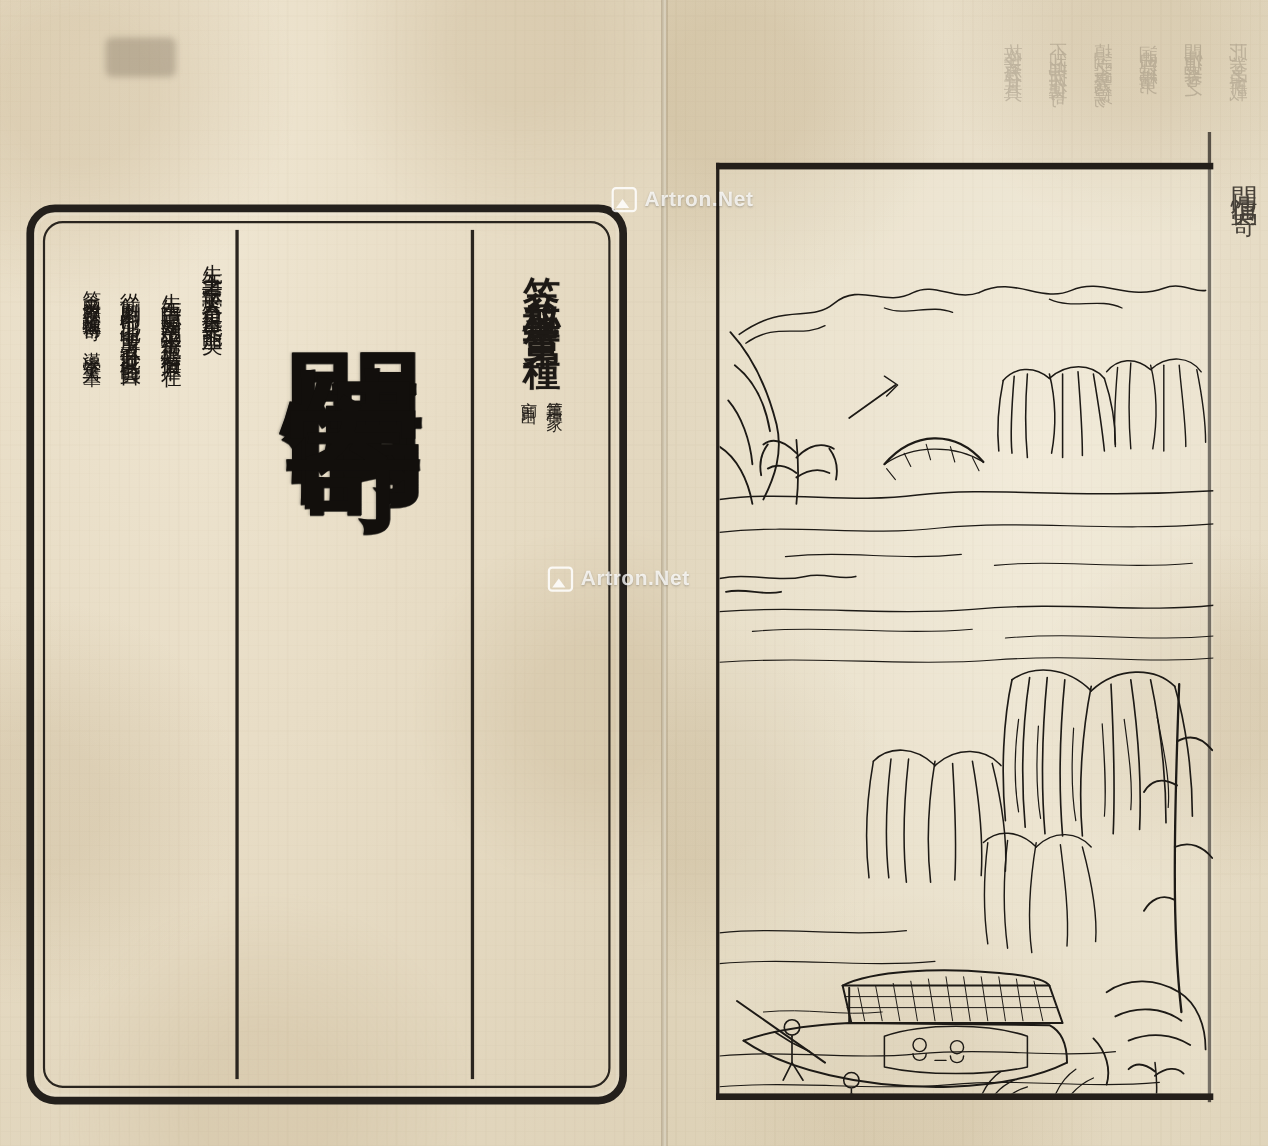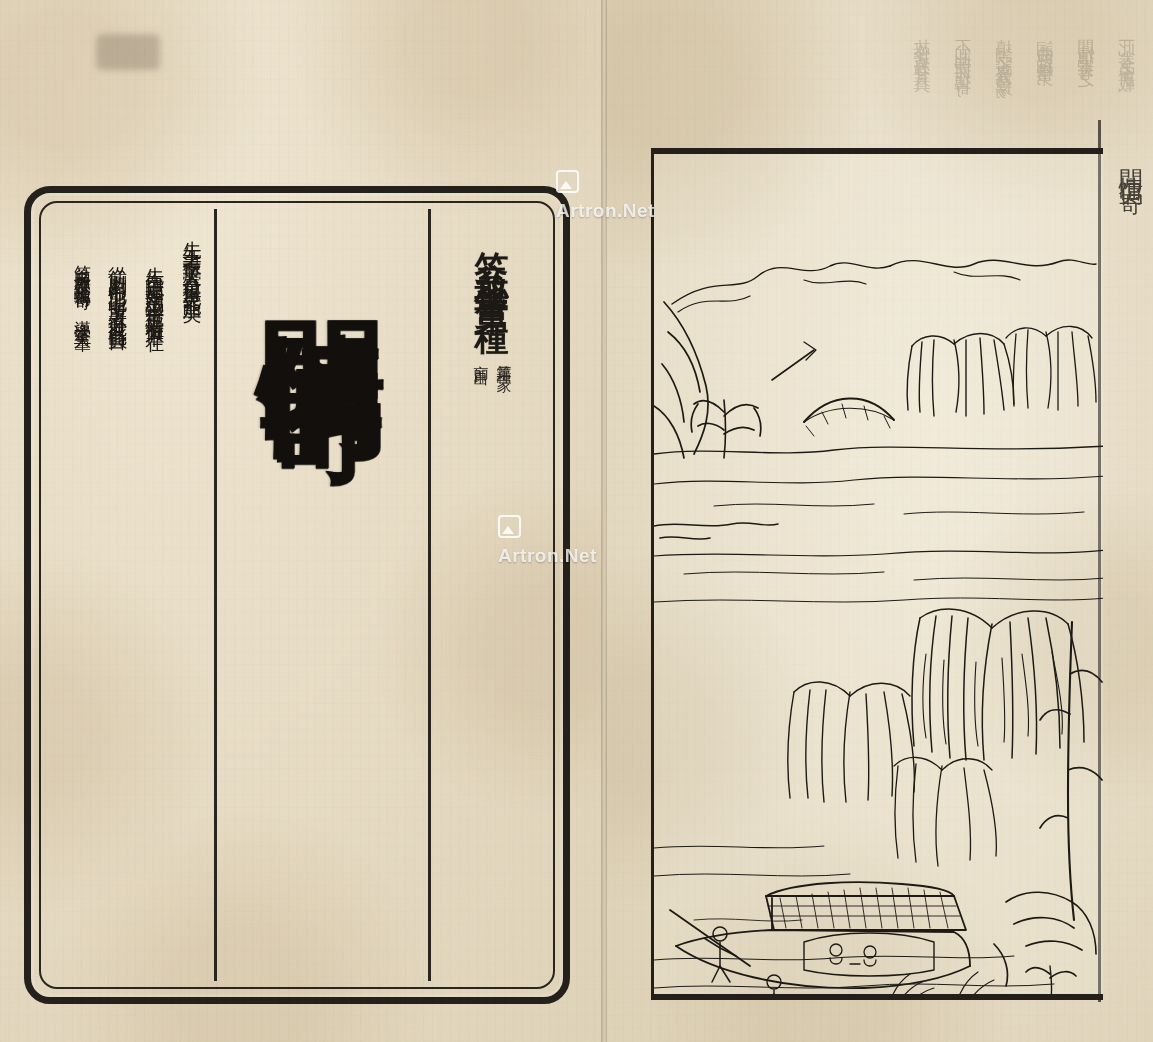--- a/index.html
+++ b/index.html
@@ -242,30 +242,30 @@
     bottom: 40px;
     width: 3px;
     background: #2b2620;
     opacity: .75;
   }
 
   
   .wm {
     position: absolute;
     display: flex;
+    align-items: center;
     gap: 7px;
     color: rgba(255,255,255,.78);
     font-family: "Liberation Sans", sans-serif;
     font-size: 19px;
     font-weight: 700;
     letter-spacing: .5px;
     text-shadow: 0 1px 2px rgba(0,0,0,.25);
     pointer-events: none;
     user-select: none;
-    flex-direction: column;
   }
   .wm .wm-logo {
     width: 19px; height: 19px;
     border: 2px solid rgba(255,255,255,.85);
     border-radius: 4px;
     position: relative;
   }
   .wm .wm-logo::after {
     content: "";
     position: absolute;

